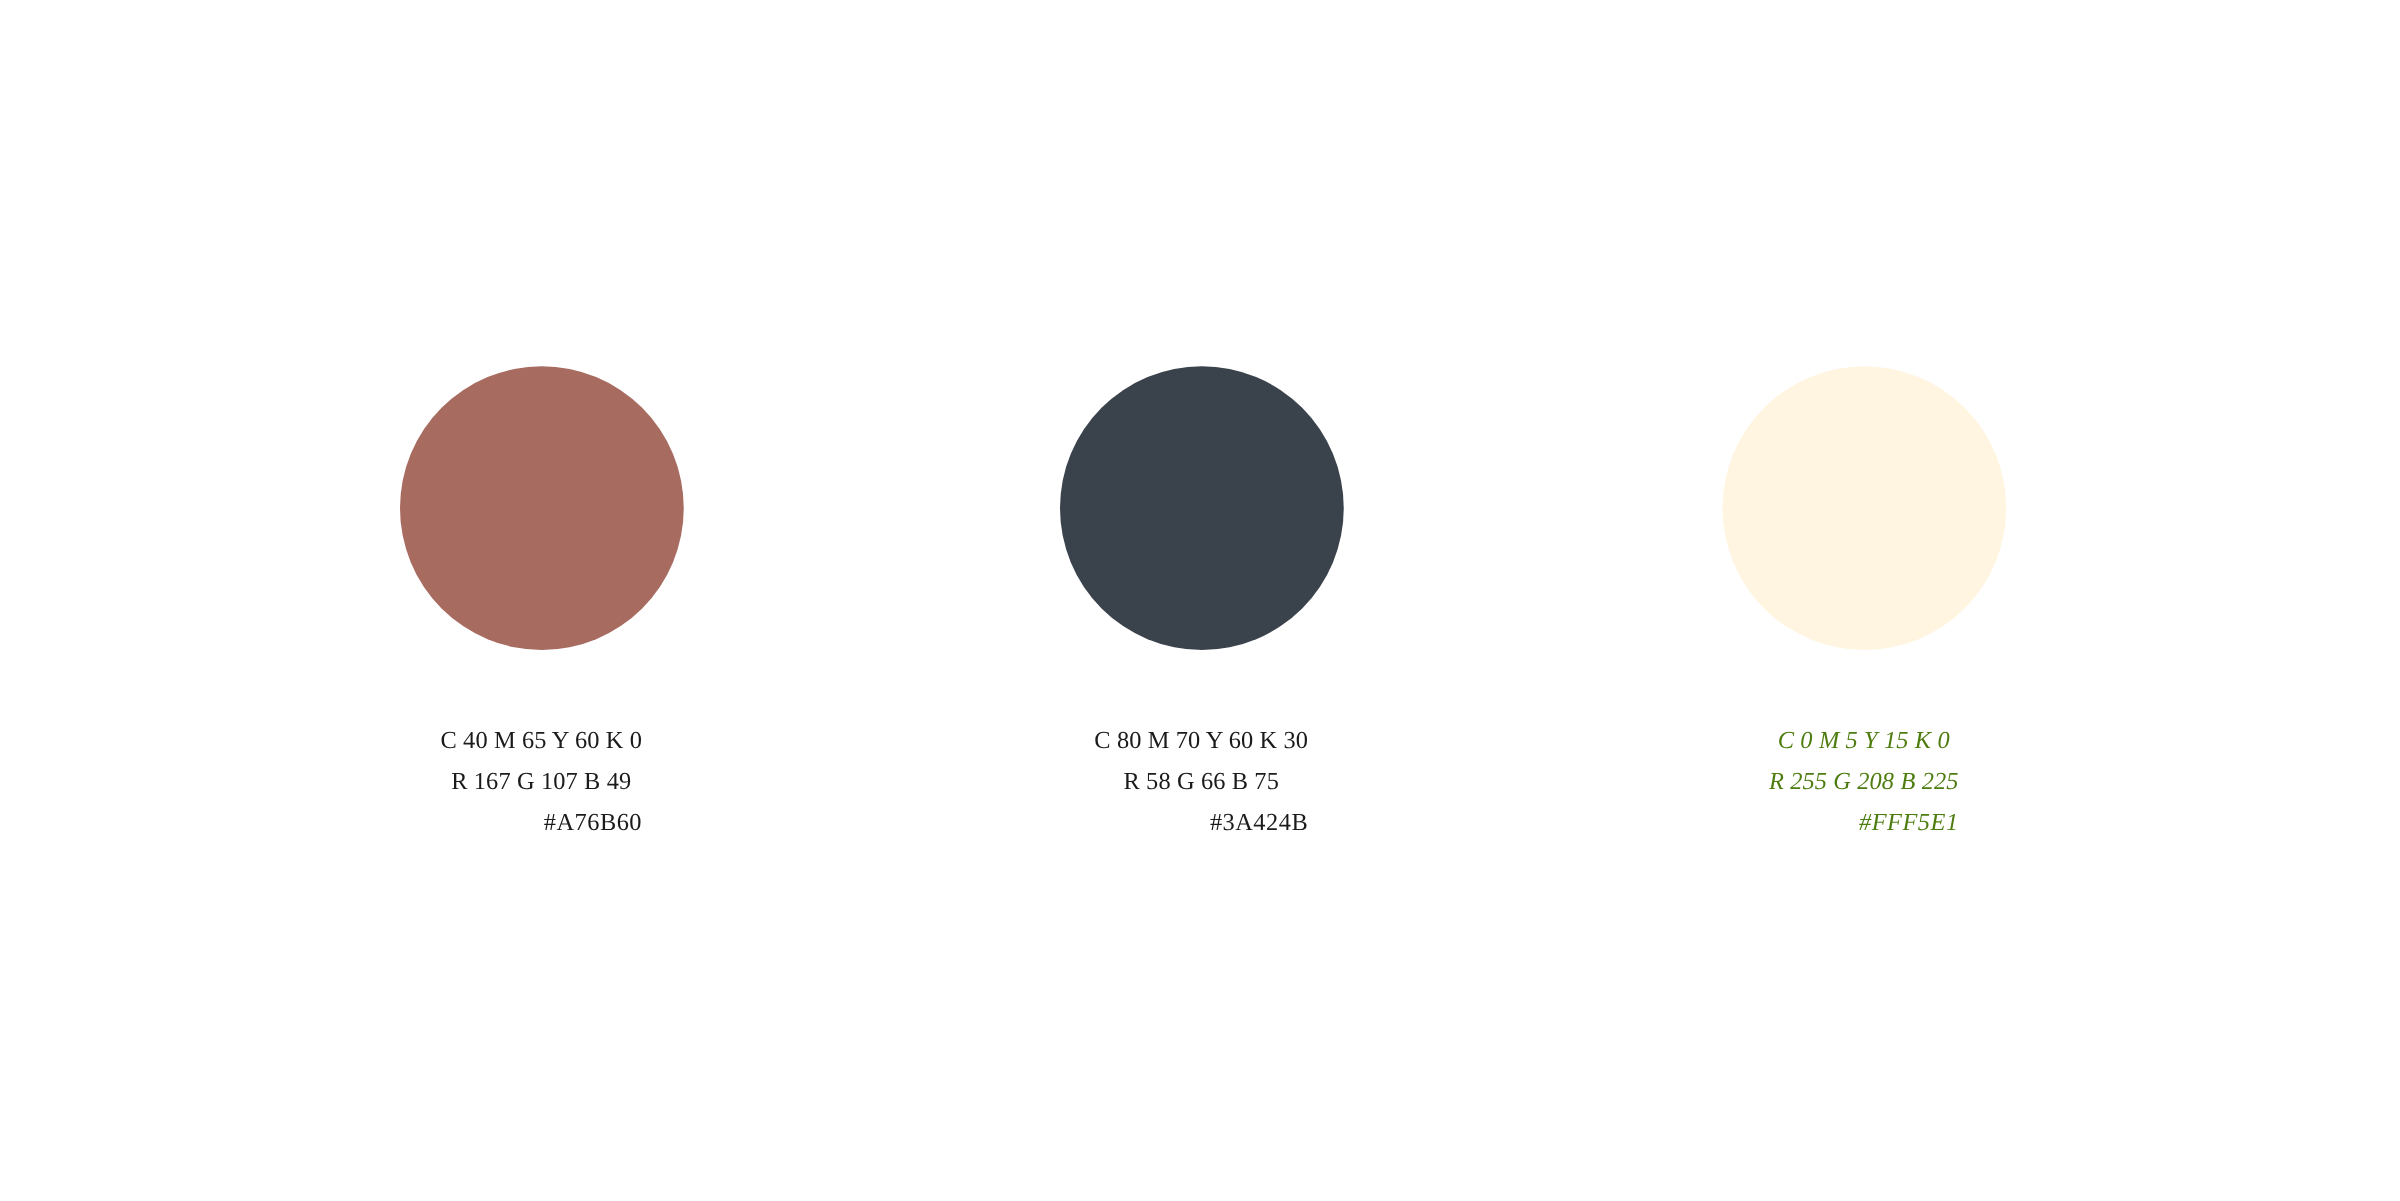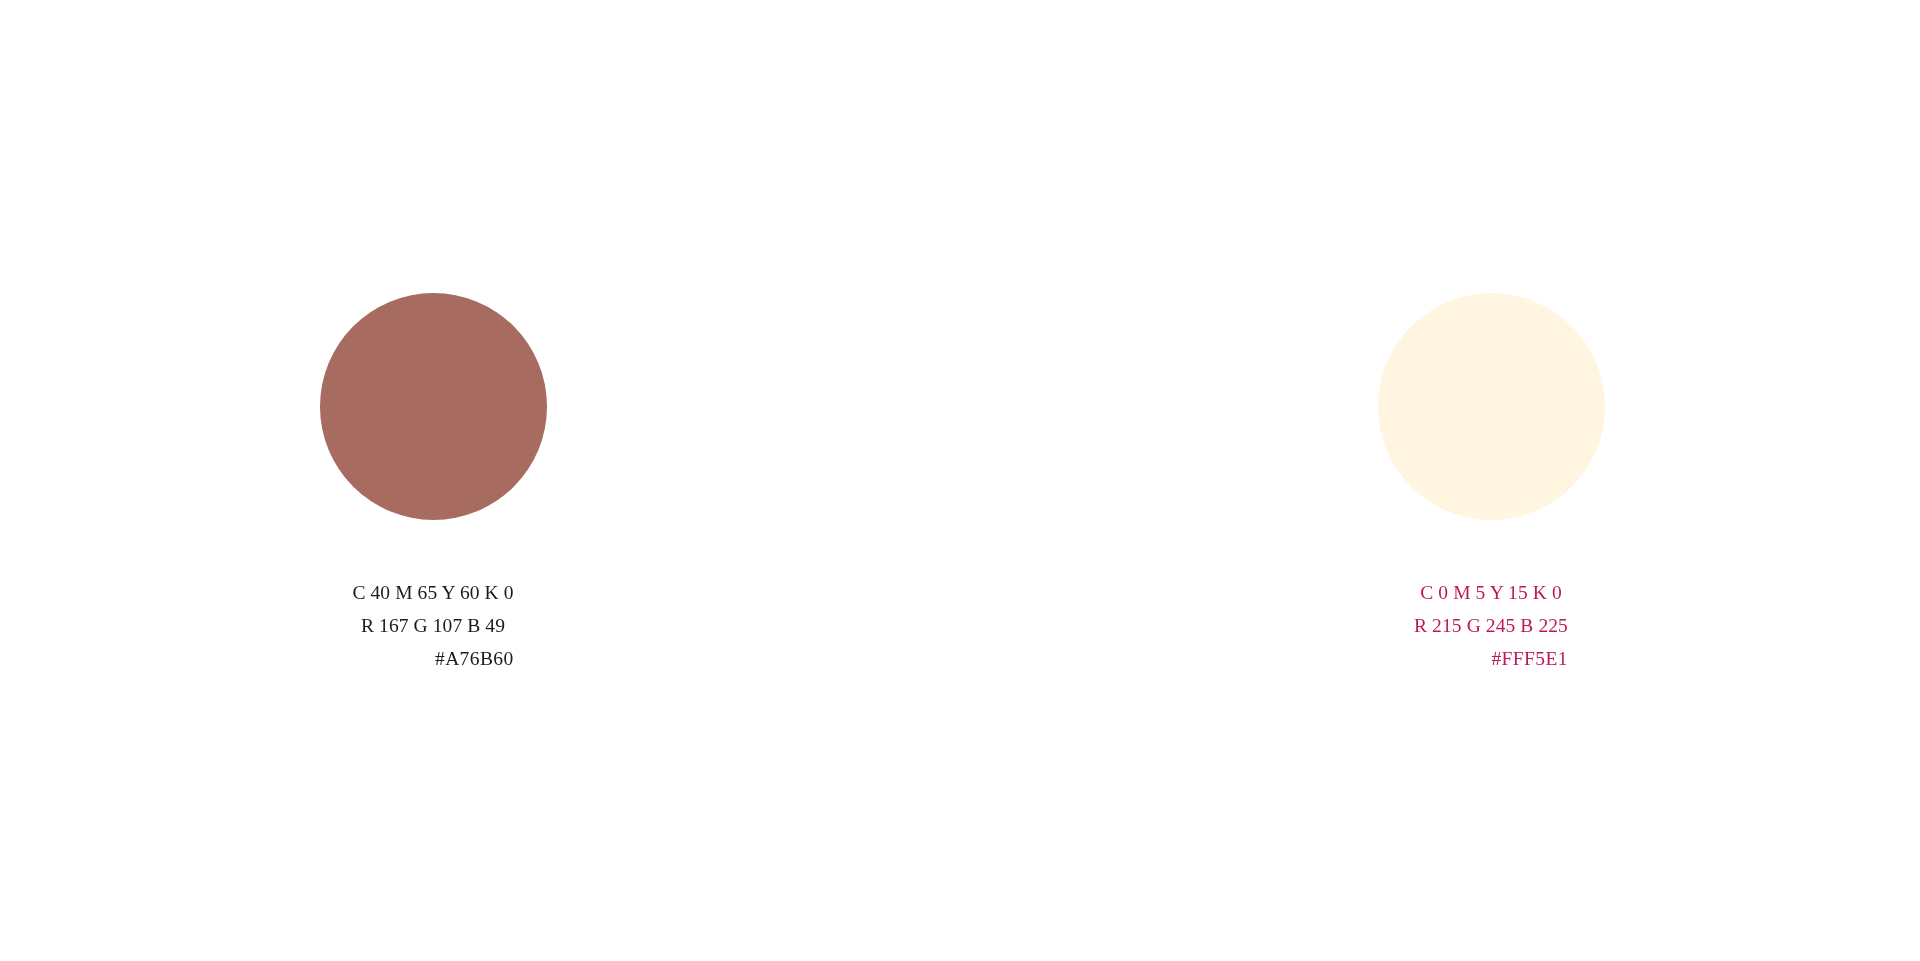--- a/index.html
+++ b/index.html
@@ -68,23 +68,31 @@
 
   <div class="swatch swatch-1">
     <div class="swatch-circle" style="background: rgb(167, 107, 96);"></div>
     <div class="swatch-meta" style="color: rgb(27, 27, 27);">
       <span class="meta-line cmyk">C 40  M 65  Y 60  K 0</span>
       <span class="meta-line rgb">R 167  G 107  B 49</span>
       <span class="meta-line hex">#A76B60</span>
     </div>
   </div>
 
+  <div class="swatch swatch-2">
+    <div class="swatch-circle" style="background: rgb(58, 66, 75);"></div>
+    <div class="swatch-meta" style="color: rgb(27, 27, 27);">
+      <span class="meta-line cmyk">C 80  M 70  Y 60  K 30</span>
+      <span class="meta-line rgb">R 58  G 66  B 75</span>
+      <span class="meta-line hex">#3A424B</span>
+    </div>
+  </div>
 
   <div class="swatch swatch-3">
     <div class="swatch-circle" style="background: rgb(255, 245, 225);"></div>
-    <div class="swatch-meta" style="color: #be185d;">
+    <div class="swatch-meta" style="color: #4d7c0f; font-style: italic;">
       <span class="meta-line cmyk">C 0  M 5  Y 15  K 0</span>
-      <span class="meta-line rgb">R 215  G 245  B 225</span>
+      <span class="meta-line rgb">R 255  G 208  B 225</span>
       <span class="meta-line hex">#FFF5E1</span>
     </div>
   </div>
 
 </div>
 
 </body></html>

